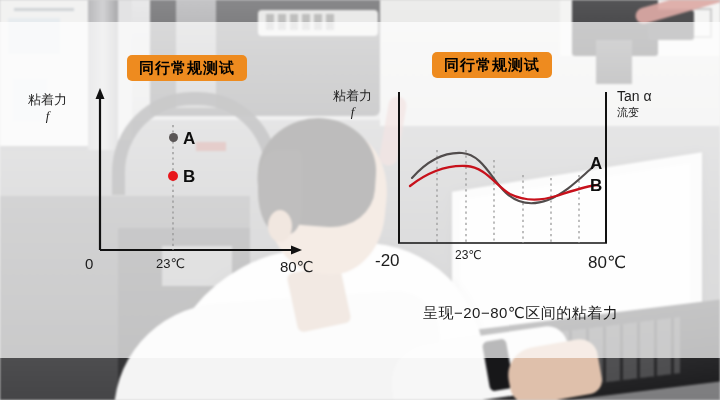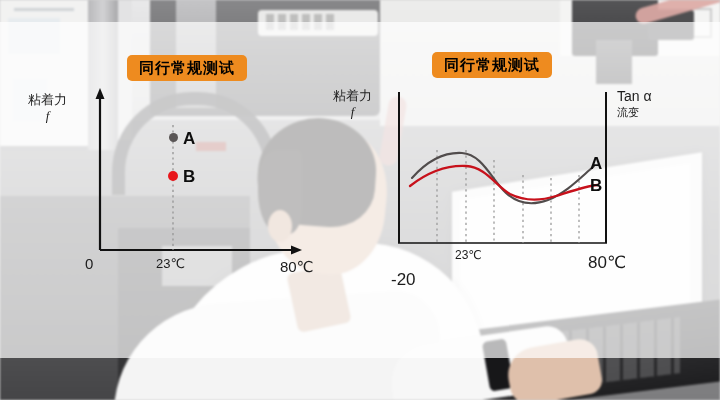--- a/index.html
+++ b/index.html
@@ -252,21 +252,22 @@
     </div>
 
     <div class="axis-label" style="left:617px;top:88px;text-align:left;font-size:14px;">
       <span>Tan α</span>
       <span class="sub" style="font-style:normal;font-family:inherit;font-size:11px;">流变</span>
     </div>
 
     <div class="pt-label" style="left:590px;top:154px;">A</div>
     <div class="pt-label" style="left:590px;top:176px;">B</div>
 
-    <div class="tick" style="left:391px;top:251px;font-size:17px;margin-top:19px;">-20</div>
+    <div class="tick" style="left:375px;top:251px;font-size:17px;">-20</div>
     <div class="tick" style="left:455px;top:248px;font-size:12px;">23℃</div>
     <div class="tick" style="left:588px;top:252px;font-size:17px;">80℃</div>
 
     <div class="badge" id="badge-right">同行常规测试</div>
 
+    <div class="caption" style="left:423px;top:304px;">呈现−20−80℃区间的粘着力</div>
 
   </div>
 </div>
 
 </body></html>

